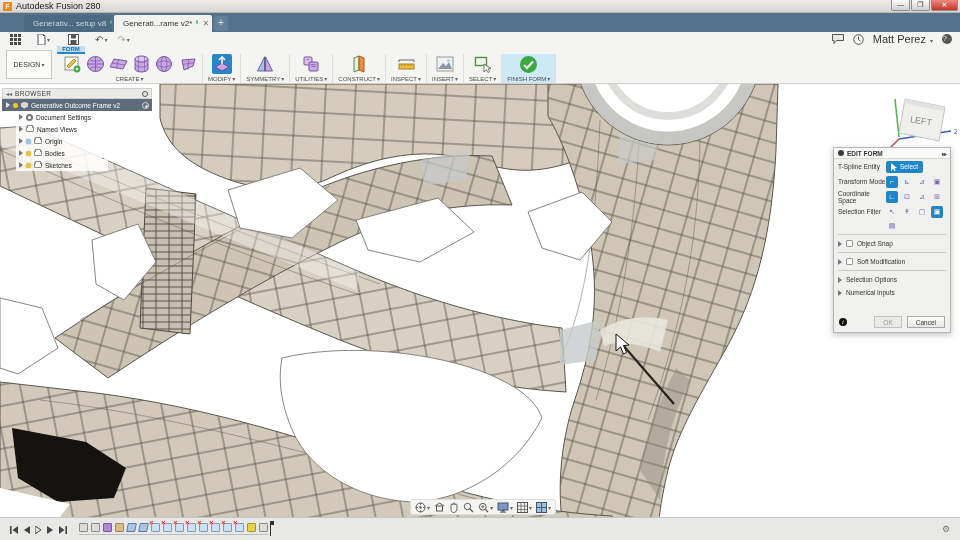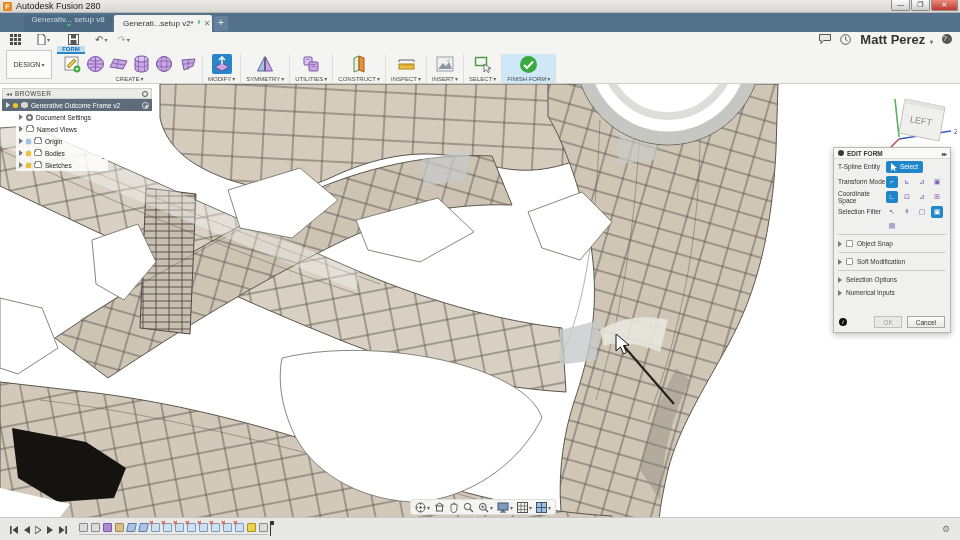--- a/index.html
+++ b/index.html
@@ -15,39 +15,39 @@
   .win-controls { position:absolute; right:2px; top:0; display:flex; }
   .win-btn { width:19px; height:11px; margin-left:1px; border:1px solid #8d8d8d; border-top:none;
     background:linear-gradient(#fdfdfd,#cfcfcf); font-size:7px; line-height:9px; text-align:center; color:#333;
     border-radius:0 0 2px 2px; }
   .win-btn.close { background:linear-gradient(#e98a7e,#c0392b); color:#fff; width:27px; }
 
   
   .tabbar { position:absolute; left:0; top:13px; width:960px; height:19px; background:#54728c; }
   .doc-tab { position:absolute; top:2px; height:17px; display:flex; align-items:center;
     font-size:8px; padding:0 5px; white-space:nowrap; }
-  .doc-tab.inactive { left:24px; width:88px; background:#4d6a83; color:#ccd7e0; border-radius:2px 2px 0 0;flex-direction:column; }
+  .doc-tab.inactive { left:24px; width:88px; background:#4d6a83; color:#ccd7e0; border-radius:2px 2px 0 0; }
   .doc-tab.active { left:114px; width:98px; background:#f2f2f1; color:#333; border-radius:2px 2px 0 0; }
   .tab-cube { width:8px; height:8px; margin-right:4px; background:#6d6d6d;
     clip-path:polygon(50% 0,100% 25%,100% 75%,50% 100%,0 75%,0 25%); }
   .doc-tab.inactive .tab-cube { background:#8fa4b5; }
   .tab-dot { width:4px; height:4px; border:1px solid #4fbf7a; border-radius:50%; margin:0 3px 4px 4px; }
   .tab-x { font-size:8px; color:#8a9bab; margin-left:1px; }
   .doc-tab.active .tab-x { color:#777; }
   .tab-add { position:absolute; left:214px; top:3px; width:14px; height:15px; background:#64809a;
     color:#dfe8ee; font-size:10px; line-height:14px; text-align:center; border-radius:2px 2px 0 0; }
 
   
   .qat { position:absolute; left:0; top:32px; width:960px; height:14px; background:#f4f4f3;
     display:flex; align-items:center; }
   .qat-icon { margin-left:10px; display:flex; align-items:center; color:#555; }
   .qat svg { display:block; }
   .caret::after { content:"▾"; font-size:6px; color:#666; margin-left:1px; }
   .qat-right { position:absolute; right:8px; top:0; height:14px; display:flex; align-items:center; gap:9px; }
-  .user-name { font-size:13px; color:#333;font-weight:bold; }
+  .user-name { font-size:11px; color:#333; }
   .help-circle { width:10px; height:10px; border-radius:50%; background:#555; color:#fff; font-size:7px;
     line-height:10px; text-align:center; }
 
   
   .ribbon { position:absolute; left:0; top:46px; width:960px; height:38px; background:#f4f4f3;
     border-bottom:1px solid #cfcecb; }
   .form-tab { position:absolute; left:57px; top:0; width:28px; height:8px; background:#c1def1;
     border-bottom:2px solid #2a84c8; color:#1a6ca8; font-size:6px; font-weight:bold; text-align:center; line-height:7px; }
   .design-box { position:absolute; left:6px; top:4px; width:46px; height:29px; background:#fbfbfa;
     border:1px solid #c8c8c6; font-size:7px; color:#333; display:flex; align-items:center; justify-content:center; }
@@ -151,21 +151,21 @@
 
 <div class="tabbar">
   <div class="doc-tab inactive">
     <div class="tab-cube"></div>
     <span>Generativ... setup v8</span>
     <span class="tab-dot"></span>
     <span class="tab-x">✕</span>
   </div>
   <div class="doc-tab active">
     <div class="tab-cube"></div>
-    <span>Generati...setup v2*</span>
+    <span>Generati...rame v2*</span>
     <span class="tab-dot"></span>
     <span class="tab-x">✕</span>
   </div>
   <div class="tab-add">+</div>
 </div>
 
 <div class="qat">
   <span class="qat-icon">
     <svg width="11" height="11" viewBox="0 0 11 11">
         <g fill="#4a4a48">

